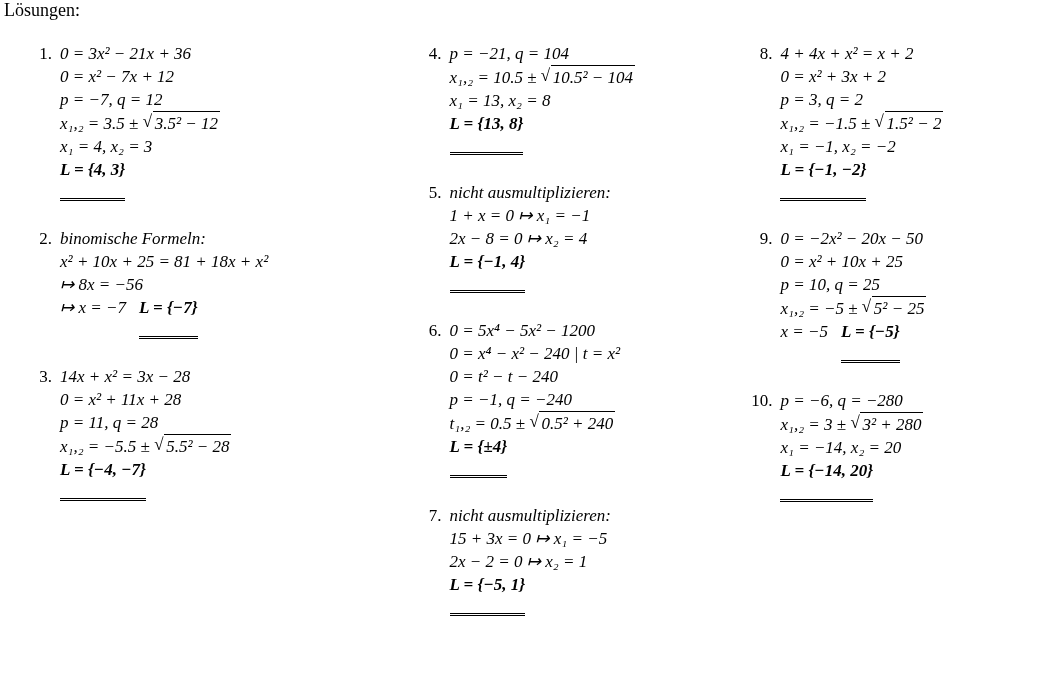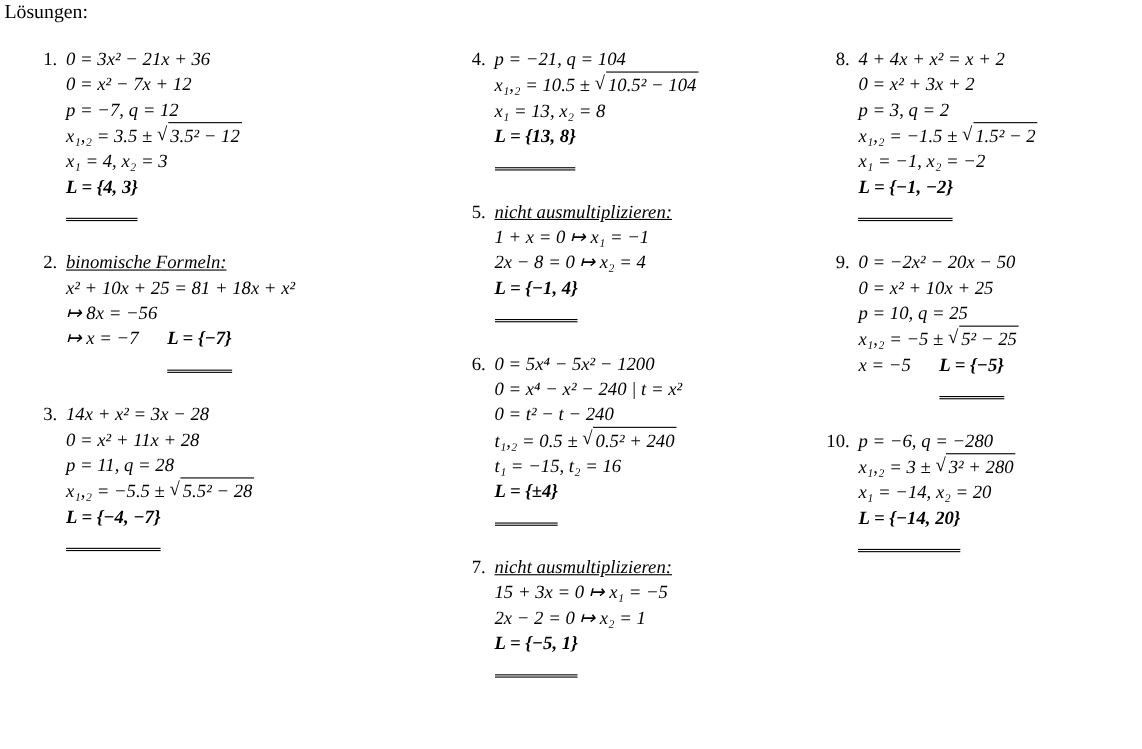--- a/index.html
+++ b/index.html
@@ -63,35 +63,34 @@
   .line {
     font-size: 17px;
     line-height: 23px;
     white-space: nowrap;
     font-style: italic;
     font-family: "Liberation Serif", serif;
   }
 
   .note {
     font-style: italic;
-    text-decoration: underline;
   }
 
   
   .res {
     display: inline-block;
     font-weight: bold;
     font-style: italic;
     border-bottom: 3px double #000;
     padding-bottom: 18px;
     line-height: 20px;
   }
   .res-indent {
     display: inline-block;
-    margin-left: 26px;
+    margin-left: 13px;
   }
   
   .sqrt {
     display: inline-block;
     position: relative;
     padding-left: 10px;
   }
   .sqrt::before {
     content: "\221A";
     position: absolute;
@@ -164,22 +163,22 @@
             <div class="line">2x − 8 = 0   ↦   x₂ = 4</div>
             <div class="line"><span class="res">L = {−1, 4}</span></div>
           </div>
         </div>
         <div class="item">
           <div class="num">6.</div>
           <div class="lines">
             <div class="line">0 = 5x⁴ − 5x² − 1200</div>
             <div class="line">0 = x⁴ − x² − 240   |  t = x²</div>
             <div class="line">0 = t² − t − 240</div>
+            <div class="line">p = −1, q = −240</div>
             <div class="line"><span>t₁,₂ = 0.5 ± </span><span class="sqrt"><span class="rad">0.5² + 240</span></span></div>
-            <div class="line">t₁ = −15, t₂ = 16</div>
             <div class="line"><span class="res">L = {±4}</span></div>
           </div>
         </div>
         <div class="item">
           <div class="num">7.</div>
           <div class="lines">
             <div class="line note">nicht ausmultiplizieren:</div>
             <div class="line">15 + 3x = 0   ↦   x₁ = −5</div>
             <div class="line">2x − 2 = 0   ↦   x₂ = 1</div>
             <div class="line"><span class="res">L = {−5, 1}</span></div>

